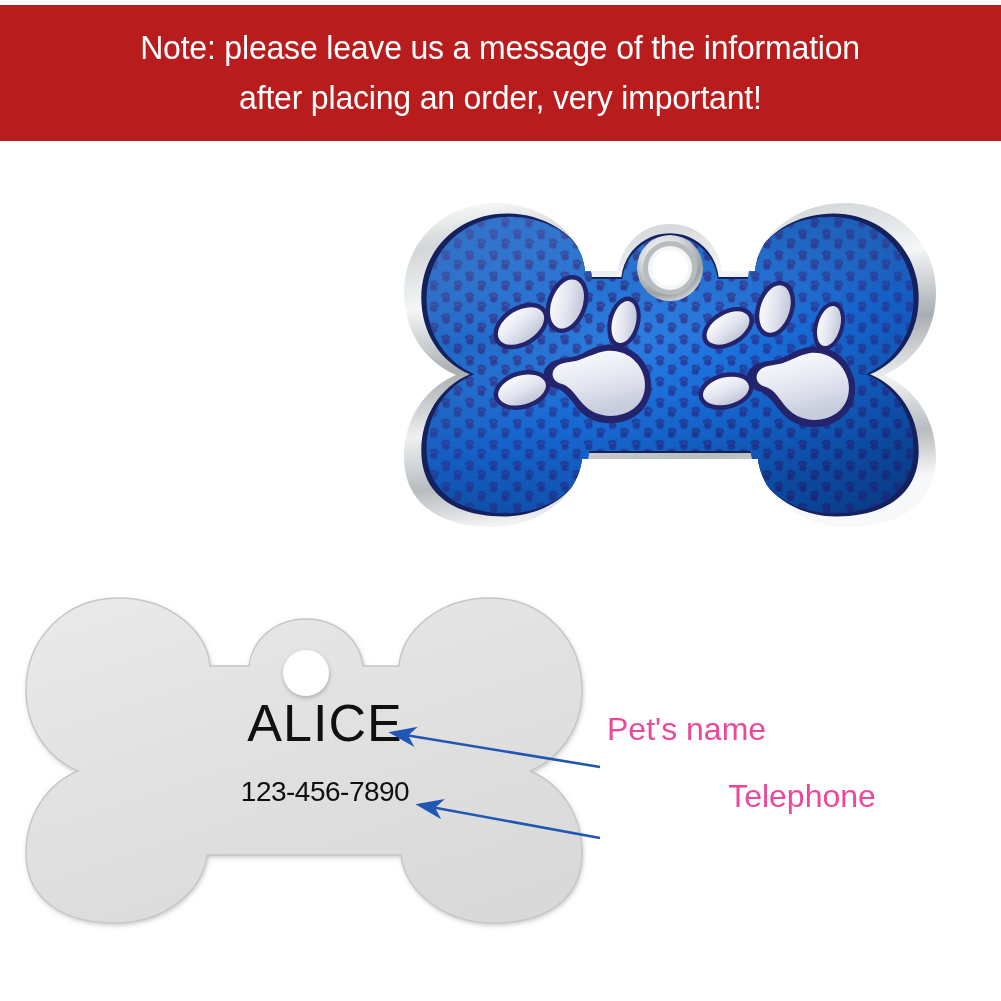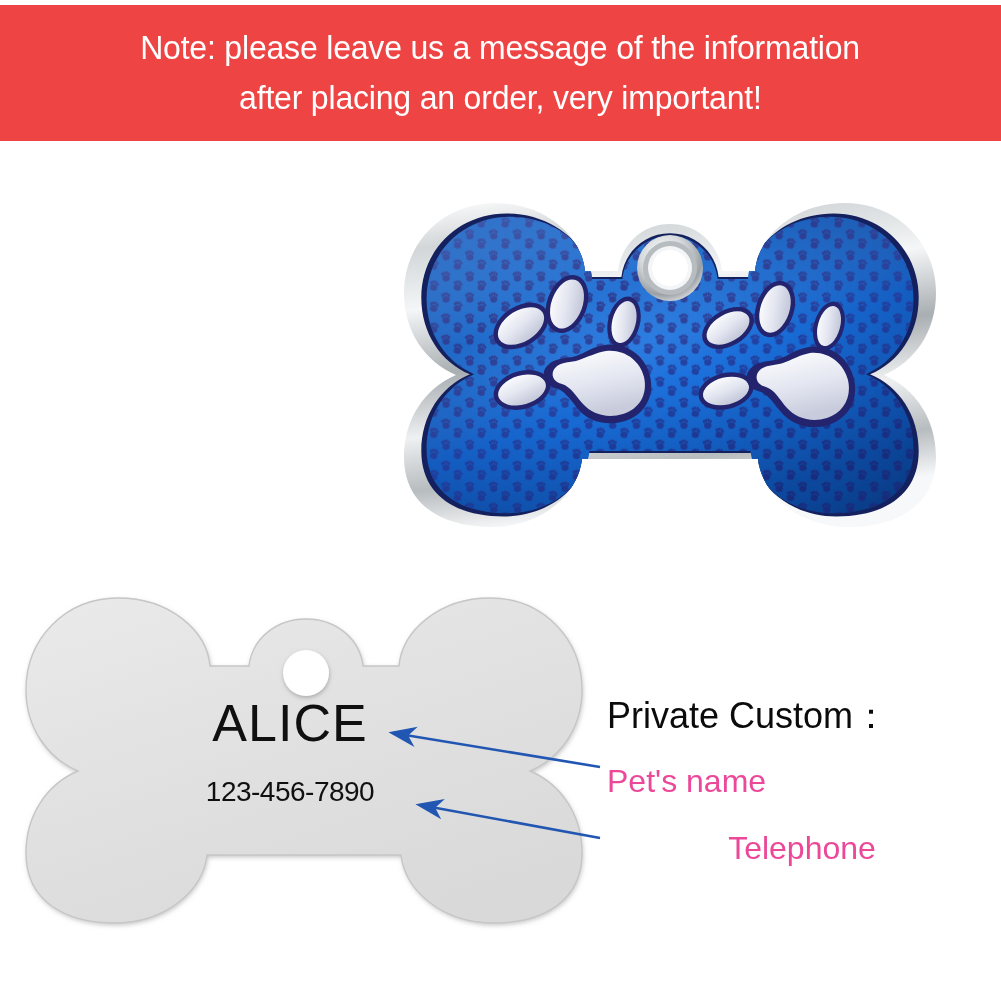--- a/index.html
+++ b/index.html
@@ -16,21 +16,21 @@
     overflow: hidden;
   }
 
   
   #note-banner {
     position: absolute;
     left: 0;
     top: 5px;
     width: 1001px;
     height: 136px;
-    background: #ef4444;
+    background: #b91c1c;
     display: flex;
     flex-direction: column;
     align-items: center;
     justify-content: center;
     box-sizing: border-box;
     padding: 0 30px;
   }
   .note-line {
     color: #ffffff;
     font-family: "Liberation Sans", sans-serif;
@@ -64,20 +64,21 @@
   #silver-tag-svg { display: block; width: 580px; height: 350px; }
 
   .tag-text {
     position: absolute;
     left: 0;
     width: 580px;
     text-align: center;
     color: #101010;
     font-family: "Liberation Sans", sans-serif;
     pointer-events: none;
+    padding-left: 35px;
   }
   #tag-pet-name {
     top: 694px;
     font-size: 52px;
     line-height: 58px;
     letter-spacing: 1px;
   }
   #tag-phone {
     top: 768px;
     font-size: 28px;
@@ -317,21 +318,20 @@
     <use href="#bonePath2" fill="url(#silverFace)" filter="url(#softShadow)"></use>
     <use href="#bonePath2" fill="none" stroke="#c6c6c6" stroke-width="1.4"></use>
     <circle cx="292" cy="88" r="23" fill="#ffffff" filter="url(#holeShadow)"></circle>
   </svg>
 </div>
 
 <div class="tag-text" id="tag-pet-name">ALICE</div>
 <div class="tag-text" id="tag-phone">123-456-7890</div>
 
 <div id="annotations">
-  <div class="ann-title">Private Custom：</div>
   <div class="ann-item" id="ann-pet-name">Pet's name</div>
   <div class="ann-item" id="ann-telephone">Telephone</div>
 </div>
 
 <svg id="arrow-layer" viewBox="0 0 1001 1001" xmlns="http://www.w3.org/2000/svg">
   <defs>
     <marker id="arrowHead" viewBox="0 0 12 10" refX="10" refY="5" markerWidth="11" markerHeight="9" orient="auto-start-reverse">
       <path d="M 12 5 L 0 0.6 L 3.4 5 L 0 9.4 Z" fill="#2256b3"></path>
     </marker>
   </defs>

